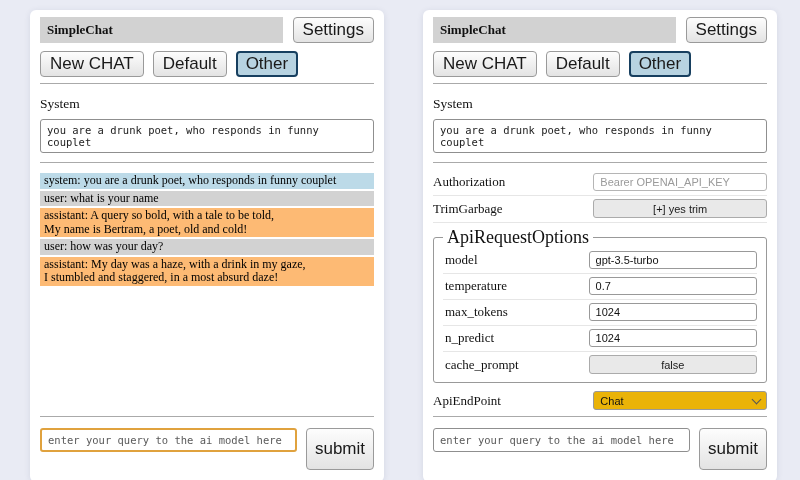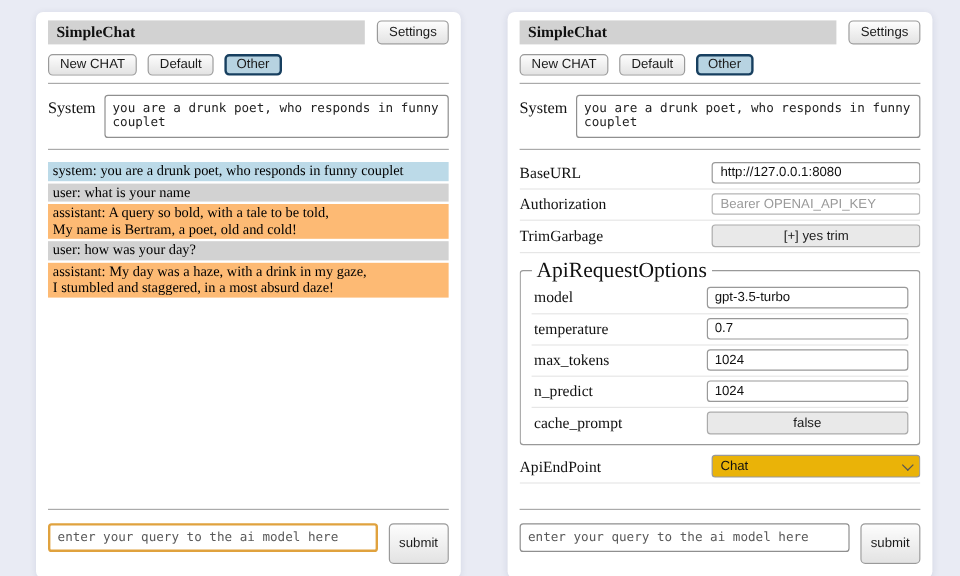--- a/index.html
+++ b/index.html
@@ -17,33 +17,33 @@
     padding:7px 10px 12px 10px;
     display:flex; flex-direction:column; overflow:hidden;
   }
   .header { display:flex; gap:10px; align-items:stretch; }
   .titlebar {
     flex:1; background:var(--titlebar-bg,#d2d2d2);
     font-weight:bold; font-size:13px; color:#111;
     padding:2px 7px; display:flex; align-items:center;
   }
   .btn {
-    font-family:"Liberation Sans", sans-serif; font-size:11px; color:#1a1a1a;
+    font-family:"Liberation Sans", sans-serif; font-size:17px; color:#1a1a1a;
     background:linear-gradient(#fdfdfd,#e3e3e3);
     border:1px solid #9a9a9a; border-radius:4px;
     padding:2px 9px; cursor:pointer; white-space:nowrap;
   }
   .toolbar { display:flex; gap:9px; margin-top:8px; }
   .btn.active {
     background:var(--accent-active-tab,#b7d3e1);
     border:2px solid var(--active-tab-border,#173f5f);
     padding:1px 8px;
   }
   hr.divider { border:none; border-top:1px solid #aaa; margin:6px 0 5px 0; }
-  .system-row { display:flex; gap:7px; margin:4px 0 3px 0; }
+  .system-row { display:flex; gap:7px; margin:4px 0 3px 0;flex-direction:column; }
   .system-row .flabel { font-size:13.5px; color:#111; padding-top:3px; }
   .system-input {
     flex:1; height:26px; resize:none; overflow:hidden;
     font-family:"DejaVu Sans Mono", monospace; font-size:10.5px; color:#222;
     border:1px solid #8f8f8f; border-radius:3px; padding:4px 6px;
     background:#fff; outline:none;
   }
   
   .chat-log { margin-top:5px; flex:1; overflow:hidden; }
   .msg {
@@ -149,24 +149,20 @@
     </div>
     <hr class="divider">
     <div class="system-row">
       <span class="flabel">System</span>
       <textarea class="system-input" style="">you are a drunk poet, who responds in funny couplet</textarea>
     </div>
     <hr class="divider">
 
     <div class="settings">
       <div class="srow">
-        <span class="slabel">BaseURL</span>
-        <input class="sinput" value="http://127.0.0.1:8080" style="">
-      </div>
-      <div class="srow">
         <span class="slabel">Authorization</span>
         <input class="sinput placeholder-only" placeholder="Bearer OPENAI_API_KEY" style="">
       </div>
       <div class="srow">
         <span class="slabel">TrimGarbage</span>
         <button class="sbtn">[+] yes trim</button>
       </div>
 
       <fieldset class="aro">
         <legend>ApiRequestOptions</legend>

